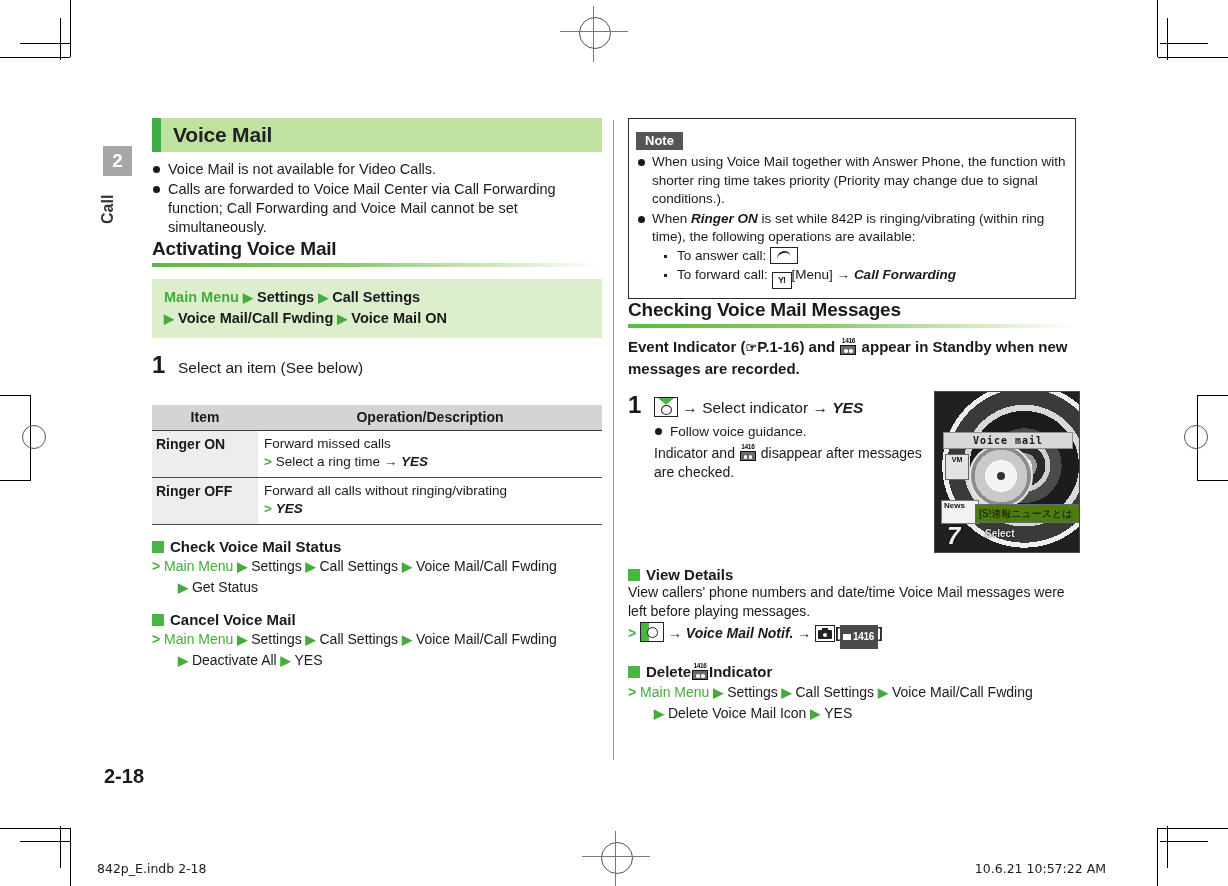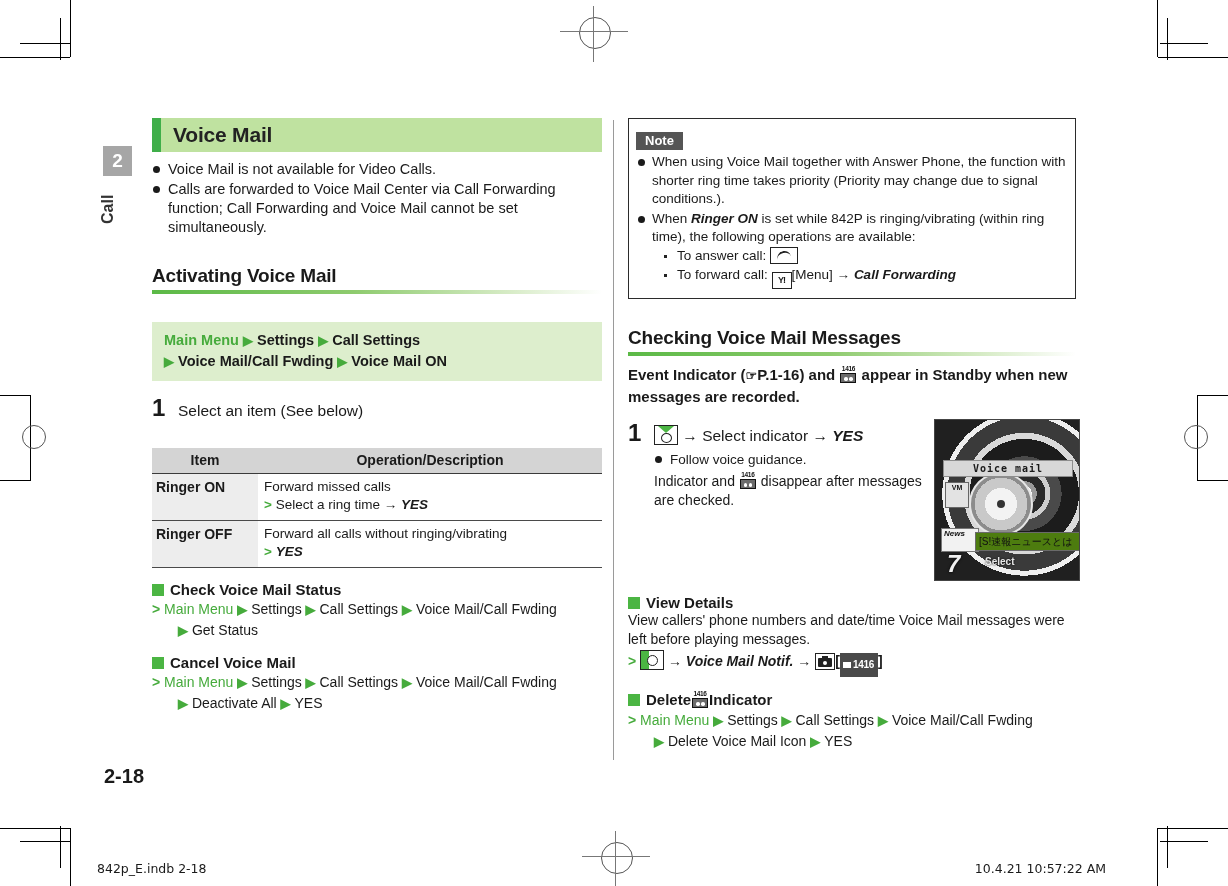--- a/index.html
+++ b/index.html
@@ -94,35 +94,35 @@
     margin-bottom: 1px;
   }
   ul.bul li .dot {
     position: absolute; left: 1px; top: 6px;
     width: 7px; height: 7px; border-radius: 50%;
     background: #1a1a1a;
   }
 
   
   .sub-head {
-    margin-top: 28px;
+    margin-top: 0;
     font-size: 19px; font-weight: bold;
     color: #1a1a1a;
     letter-spacing: -0.2px;
   }
   .sub-rule {
     height: 4px;
     margin-top: 3px;
     background: linear-gradient(to right, #5bb946 0%, #8ecb6e 45%, #d8ecc8 80%, #ffffff 100%);
   }
 
   
   .path-band {
     background: #ddeecd;
-    margin-top: 28px;
+    margin-top: 12px;
     padding: 8px 10px 9px 12px;
     font-size: 14.5px; font-weight: bold;
     line-height: 21px;
   }
   .g { color: #46ab3c; }
   .arrow { color: #46ab3c; font-size: 13px; }
 
   
   .step { display: flex; margin-top: 13px; align-items: baseline; }
   .step-no {
@@ -372,21 +372,21 @@
     width: 22px; height: 24px;
     background: #e3e3e3; border: 1px solid #666;
     font-size: 7px; text-align: center; color: #111;
     line-height: 9px; font-weight: bold;
   }
   .shot .news {
     position: absolute; left: 6px; top: 108px;
     width: 34px; height: 22px;
     background: #f2f2f2; border: 1px solid #777;
     font-size: 8px; font-weight: bold; color: #111;
-    padding-left: 2px; line-height: 10px; font-style: italic;
+    padding-left: 2px; line-height: 10px;
   }
   .shot .ticker {
     position: absolute; left: 40px; top: 112px;
     width: 102px; height: 17px;
     background: #4d7c0f; border: 1px solid #6a6a6a;
     color: #111; font-size: 10px; line-height: 17px;
     padding-left: 3px; overflow: hidden; white-space: nowrap;
   }
   .shot .sel {
     position: absolute; left: 50px; top: 136px;
@@ -688,13 +688,13 @@
       <span class="arrow">▶</span>
       <span class="b">YES</span>
     </div>
 
   </div>
 
   <div class="pageno">2-18</div>
 </div>
 
 <div class="footer-left">842p_E.indb   2-18</div>
-<div class="footer-right">10.4.21   10:57:22 AM</div>
+<div class="footer-right">10.6.21   10:57:22 AM</div>
 
 </body></html>

